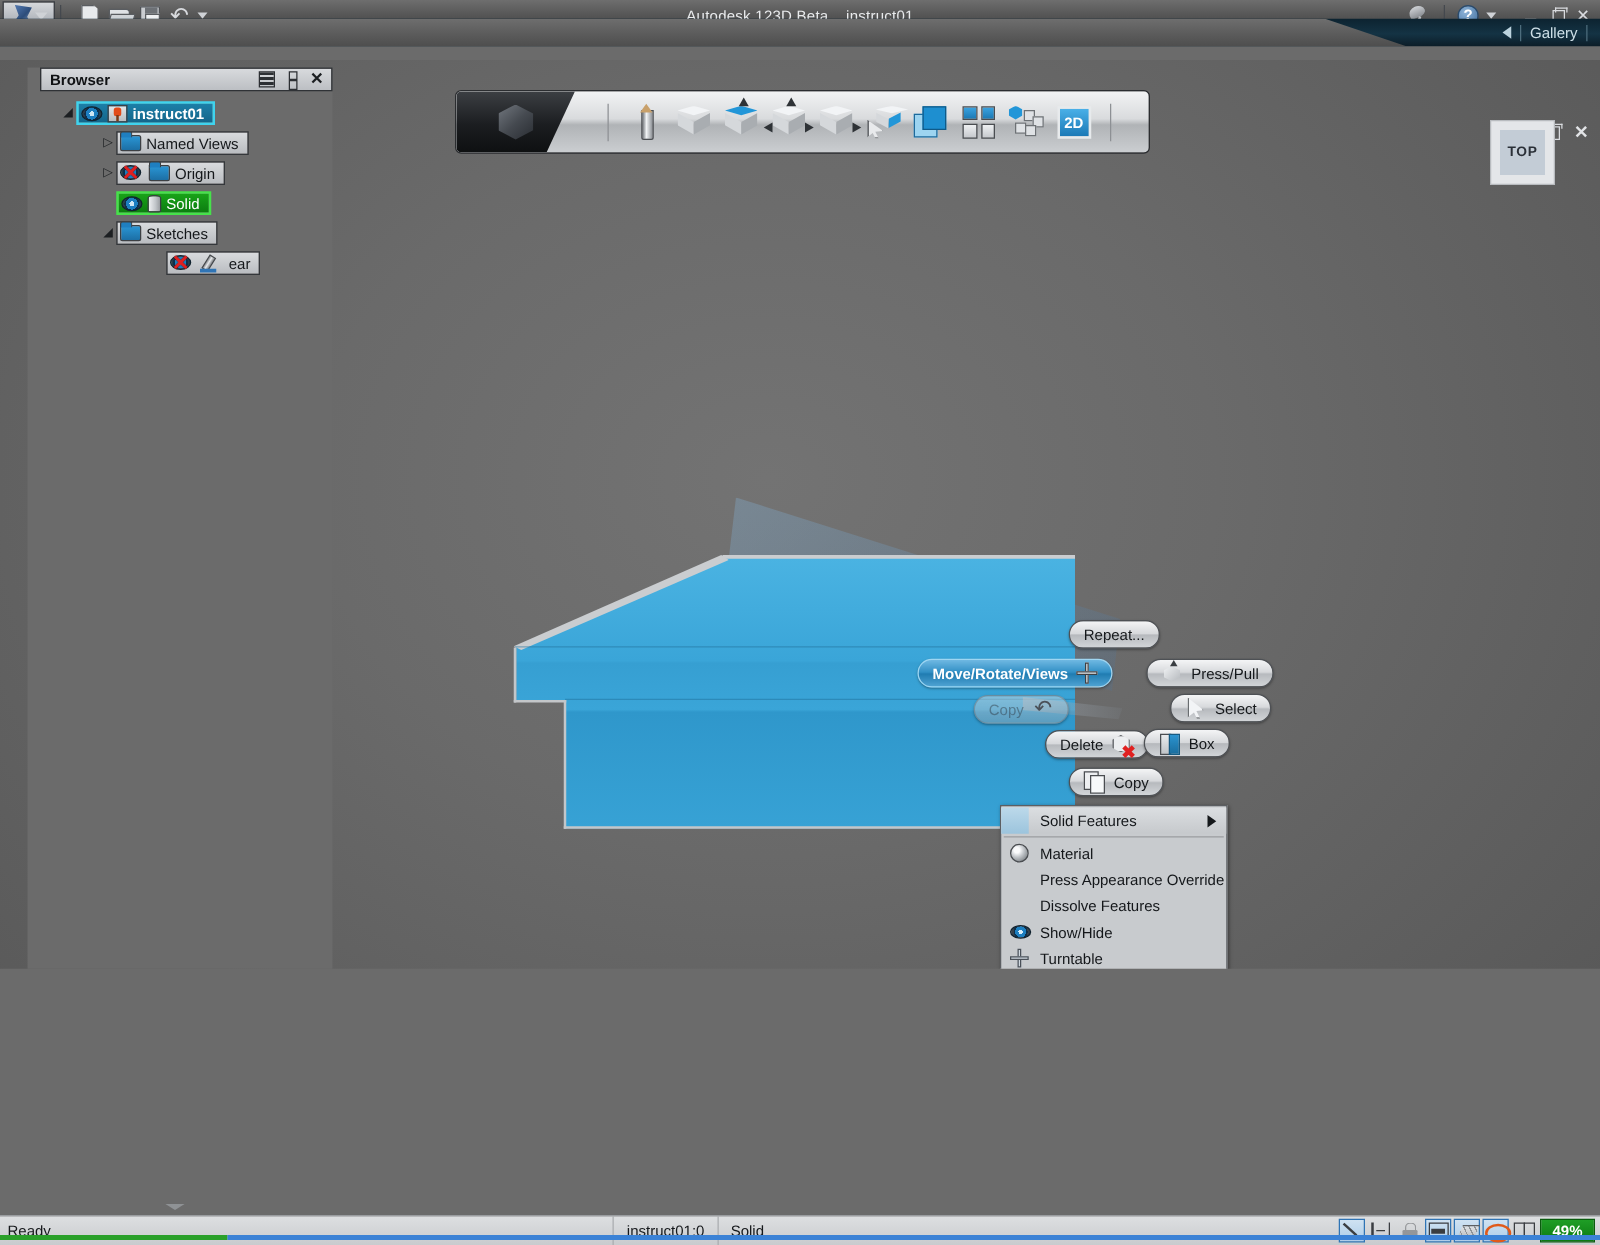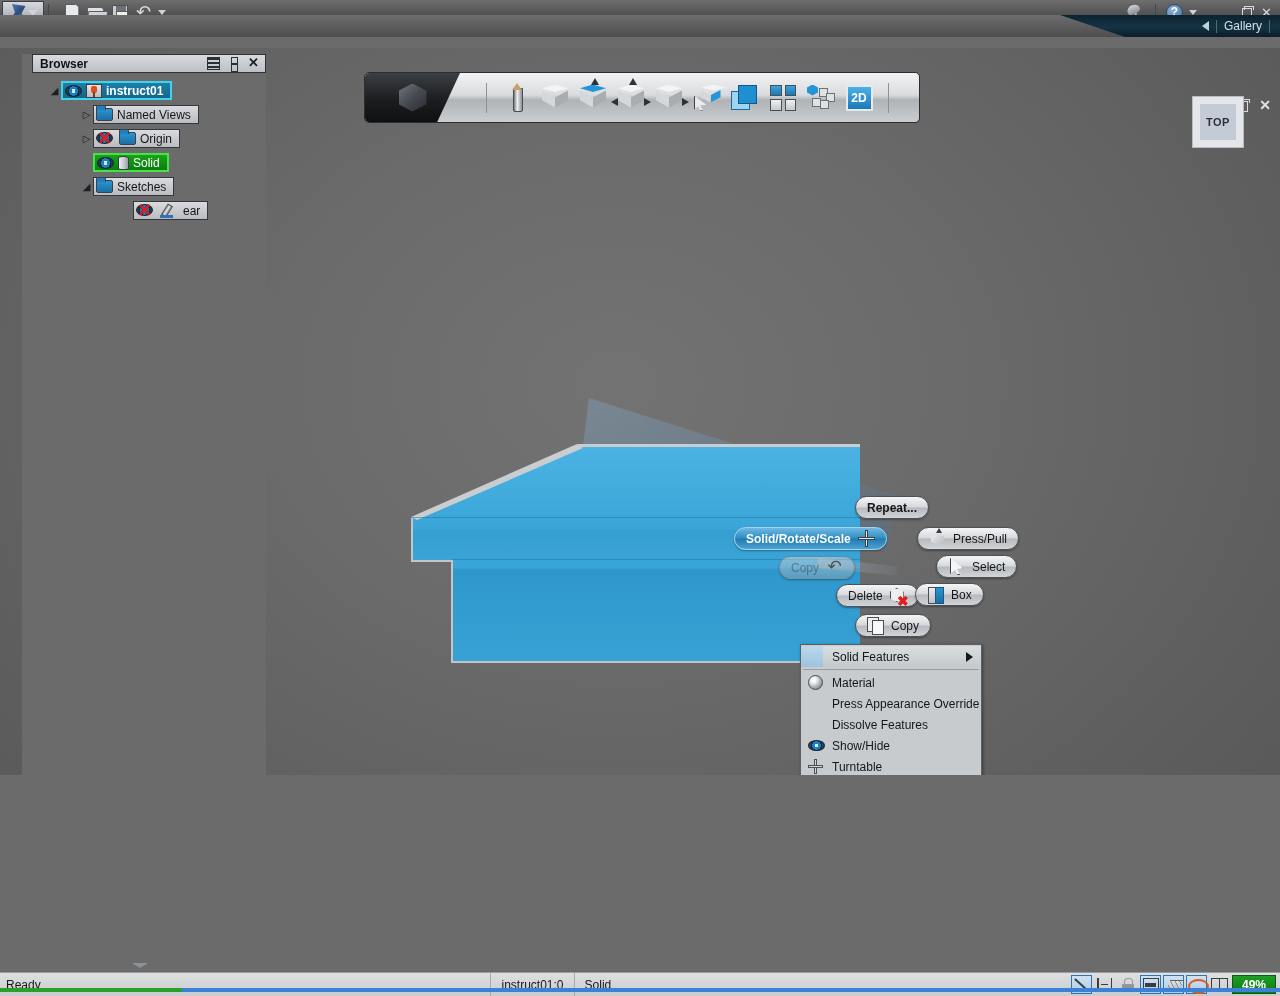--- a/index.html
+++ b/index.html
@@ -485,20 +485,25 @@
       </div>
       <div class="tb-ico">
         <div class="ico-open"></div>
       </div>
       <div class="tb-ico">
         <div class="ico-save"></div>
       </div>
       <div class="ico-undo">↶</div>
       <div class="caret-dn sm"></div>
     </div>
+    <div class="title-text">
+      <span>Autodesk 123D Beta</span>
+      &nbsp;&nbsp;
+      <span>instruct01</span>
+    </div>
     <div class="tb-right">
       <div class="ico-dish"></div>
       <div class="tb-sep"></div>
       <div class="ico-help">?</div>
       <div class="caret-dn sm"></div>
       <div style="width:8px"></div>
       <div class="wbtn min"></div>
       <div class="wbtn rest"></div>
       <div class="wbtn">✕</div>
     </div>
@@ -693,26 +698,26 @@
 
       </div>
       <div class="mt-right-sep"></div>
 
     </div>
 
     <div class="viewcube">
       <div class="vc-face">TOP</div>
     </div>
 
-    <div class="pill" style="left:855px; top:448px;font-weight:bold;">
+    <div class="pill" style="left:855px; top:448px;">
       <span>Repeat...</span>
     </div>
 
     <div class="pill active" style="left:734px; top:479px;">
-      <span>Solid/Rotate/Scale</span>
+      <span>Move/Rotate/Views</span>
       <span class="pico pico-move"></span>
     </div>
 
     <div class="pill disabled" style="left:779px; top:508px;">
       <span>Copy</span>
       <span class="pico pico-undo">↶</span>
     </div>
 
     <div class="pill" style="left:796px; top:536px;margin-left:40px;">
       <span>Delete</span>

